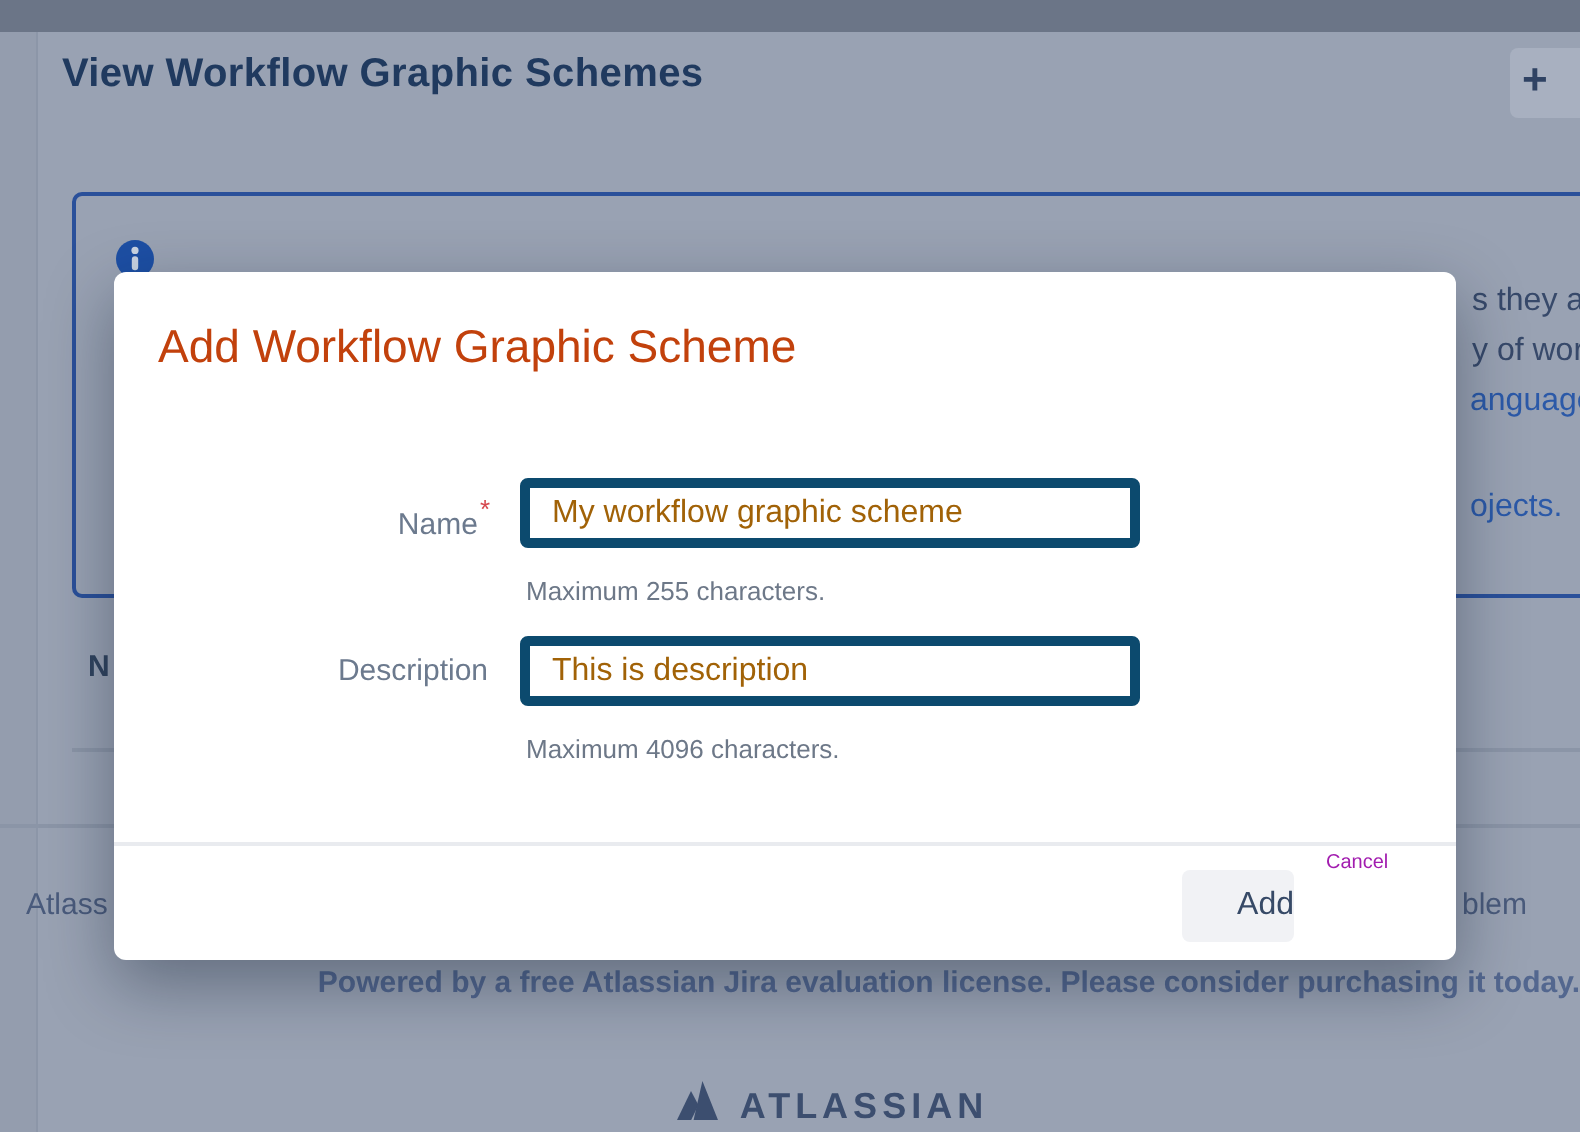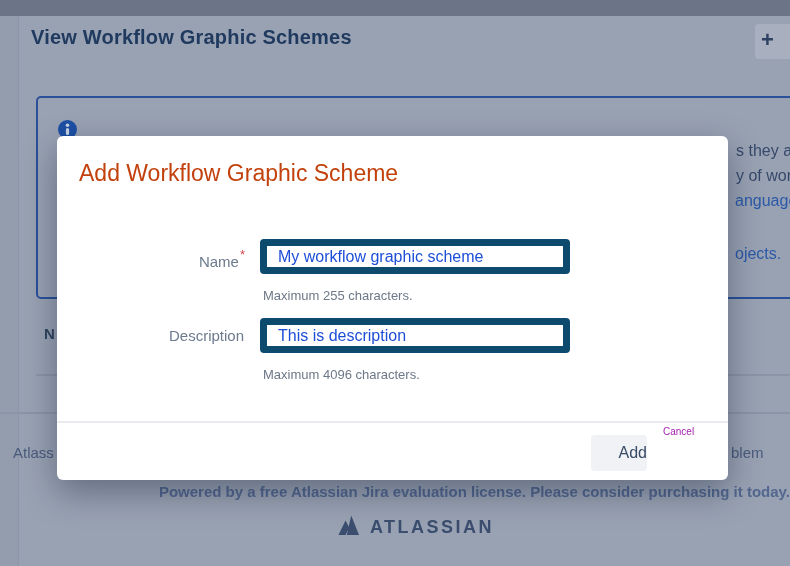--- a/index.html
+++ b/index.html
@@ -55,21 +55,21 @@
   .hline { height: 2px; background: #8b95a7; }
   .footer-frag { font-size: 15px; color: #4a5b7c; }
   .license-line {
     left: 0; top: 467px; width: 790px;
     text-align: right;
     font-size: 15px; color: #53678f;
     cursor: pointer;
     font-weight: bold;
   }
   .brand {
-    left: 0; top: 499px; width: 790px;
+    left: 0; top: 524px; width: 790px;
     display: flex; align-items: center; justify-content: center;
     gap: 10px;
     padding-left: 41px;
   }
   .brand-word {
     font-size: 18px; font-weight: 700; letter-spacing: 2.5px;
     color: #3c4e6f;
   }
 
   
@@ -89,25 +89,25 @@
     text-align: right;
     font-size: 15px; color: #6c7a8e;
     line-height: 35px;
   }
   .field-label sup {
     color: #d6494f; font-size: 13px;
     position: relative; top: -2px; left: 1px;
   }
   .text-input {
     position: absolute; left: 203px; width: 310px; height: 35px;
-    border: 7px solid #0c4a6e;
+    border: 5px solid #0c4a6e;
     border-radius: 4px;
     padding: 5px 11px;
     font-family: "Liberation Sans", sans-serif;
-    font-size: 16px; color: #1d4ed8;
+    font-size: 16px; color: #a16207;
     background: #fff;
     outline: none;
   }
   .help-text {
     position: absolute; left: 206px;
     font-size: 13px; color: #6d7888;
   }
   .modal-separator {
     position: absolute; left: 0; top: 285px; width: 100%; height: 2px;
     background: #e9ebef;

